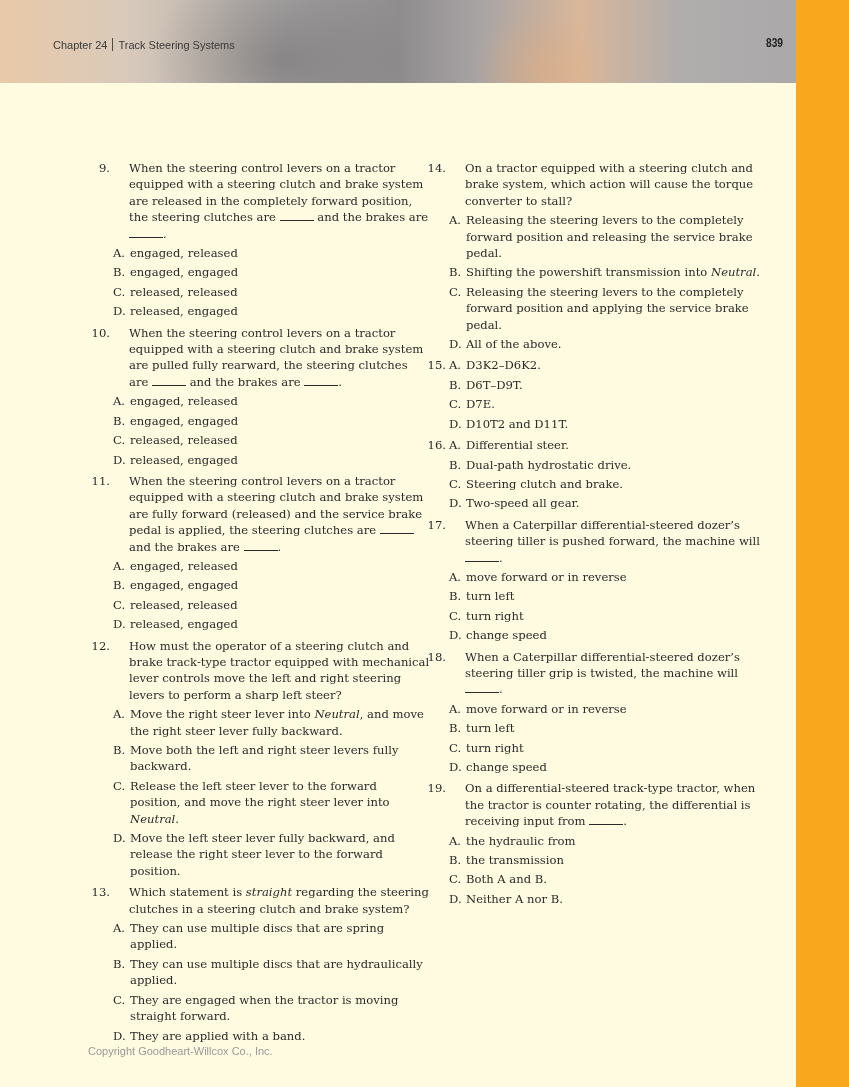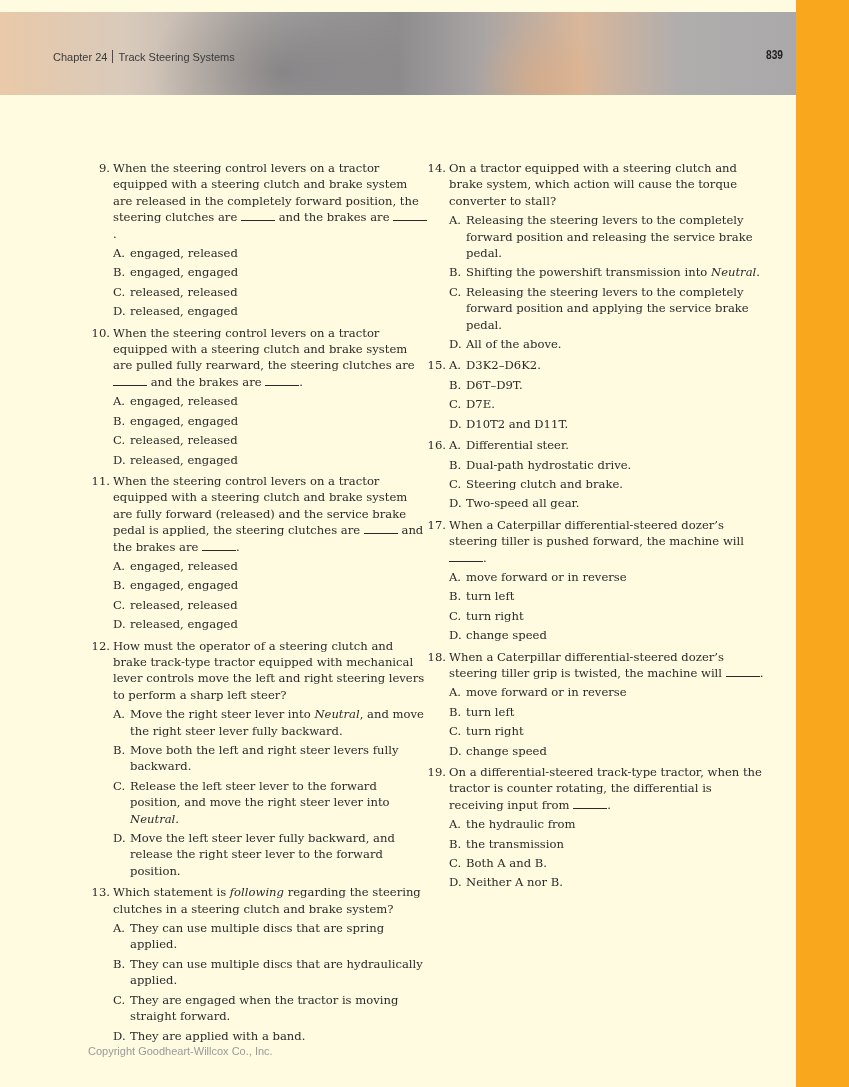--- a/index.html
+++ b/index.html
@@ -3,21 +3,21 @@
 <meta charset="utf-8">
 <style>
   html, body { margin: 0; padding: 0; }
   body {
     width: 849px; height: 1087px; position: relative; overflow: hidden;
     background: #fefbe0;
     font-family: "DejaVu Serif", serif;
     color: #2a2a2a;
   }
   .header {
-    position: absolute; left: 0; top: 12px; width: 829px; height: 83px;
+    position: absolute; left: 0; top: 0; width: 829px; height: 83px;
     background: linear-gradient(90deg, #e9c9a8 0%, #d9cabb 15%, #a9a6a6 35%, #8f8c8e 48%, #a8a4a4 58%, #d9b79a 70%, #b0adad 82%, #a9a7a8 100%);
     overflow: hidden;
   }
   .header::before {
     content: ""; position: absolute; left: 150px; top: -40px; width: 260px; height: 200px;
     background: radial-gradient(ellipse at center, rgba(70,70,75,0.35) 0%, rgba(70,70,75,0) 70%);
   }
   .header::after {
     content: ""; position: absolute; left: 470px; top: 10px; width: 140px; height: 120px;
     background: radial-gradient(ellipse at center, rgba(230,170,120,0.45) 0%, rgba(230,170,120,0) 70%);
@@ -32,21 +32,21 @@
     font-family: "Liberation Sans", sans-serif; font-size: 12px; font-weight: bold; color: #222;
     transform: scaleX(0.85); transform-origin: left;
   }
   .sidebar { position: absolute; left: 796px; top: 0; width: 53px; height: 1087px; background: #f9a81e; }
 
   .col { position: absolute; top: 160px; font-size: 11.6px; line-height: 16.4px; }
   .col.left { left: 90px; width: 340px; }
   .col.right { left: 426px; width: 342px; }
   .q { position: relative; padding-left: 23px; margin-bottom: 5px; }
   .q .num { position: absolute; left: 0; top: 0; width: 20px; text-align: right; }
-  .q .stem { display: block; }
+  .q .stem { display: block; margin-left: 16px; }
   .opt { position: relative; padding-left: 17px; margin-top: 3px; }
   .opt .ol { position: absolute; left: 0; top: 0; }
   .blank { display: inline-block; width: 34px; border-bottom: 1px solid #2a2a2a; height: 10px; vertical-align: baseline; }
   em { }
   .footer {
     position: absolute; left: 88px; top: 1045px;
     font-family: "Liberation Sans", sans-serif; font-size: 11px; color: #9a9a9a;
   }
 </style>
 </head>
@@ -93,21 +93,21 @@
     <span class="num">12.</span>
     <span class="stem">How must the operator of a steering clutch and brake track-type tractor equipped with mechanical lever controls move the left and right steering levers to perform a sharp left steer?</span>
     <div class="opt"><span class="ol">A.</span><span>Move the right steer lever into </span><em>Neutral</em><span>, and move the right steer lever fully backward.</span></div>
     <div class="opt"><span class="ol">B.</span><span>Move both the left and right steer levers fully backward.</span></div>
     <div class="opt"><span class="ol">C.</span><span>Release the left steer lever to the forward position, and move the right steer lever into </span><em>Neutral</em><span>.</span></div>
     <div class="opt"><span class="ol">D.</span><span>Move the left steer lever fully backward, and release the right steer lever to the forward position.</span></div>
   </div>
 
   <div class="q">
     <span class="num">13.</span>
-    <span class="stem"><span>Which statement is </span><em>following</em><span> regarding the steering clutches in a steering clutch and brake system?</span></span>
+    <span class="stem"><span>Which statement is </span><em>straight</em><span> regarding the steering clutches in a steering clutch and brake system?</span></span>
     <div class="opt"><span class="ol">A.</span><span>They can use multiple discs that are spring applied.</span></div>
     <div class="opt"><span class="ol">B.</span><span>They can use multiple discs that are hydraulically applied.</span></div>
     <div class="opt"><span class="ol">C.</span><span>They are engaged when the tractor is moving straight forward.</span></div>
     <div class="opt"><span class="ol">D.</span><span>They are applied with a band.</span></div>
   </div>
 </div>
 
 <div class="col right">
 
   <div class="q">

